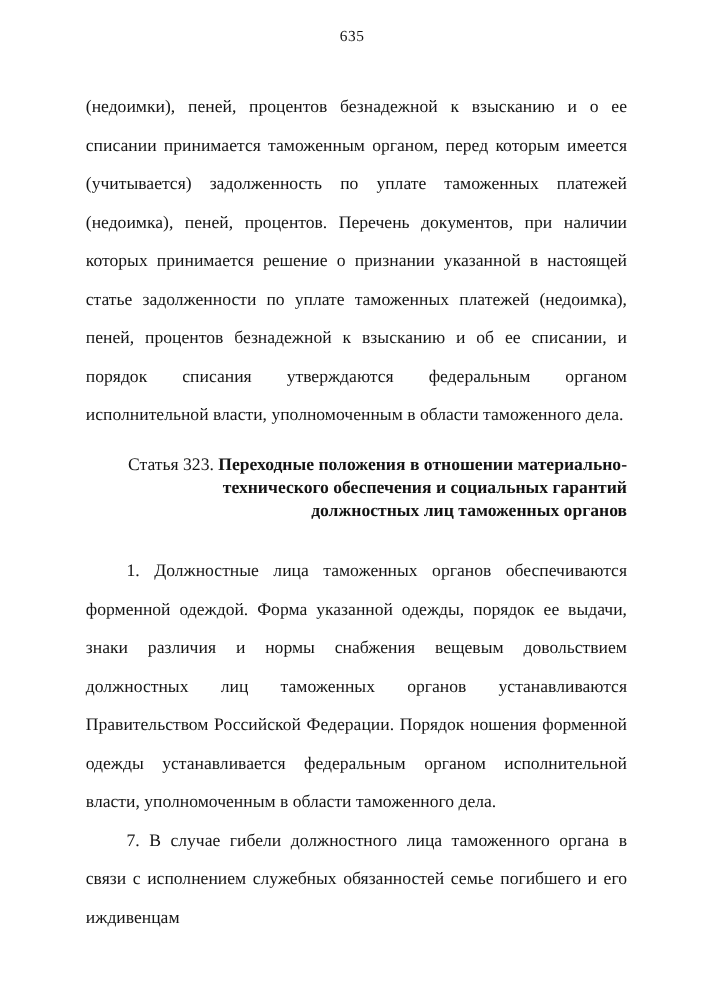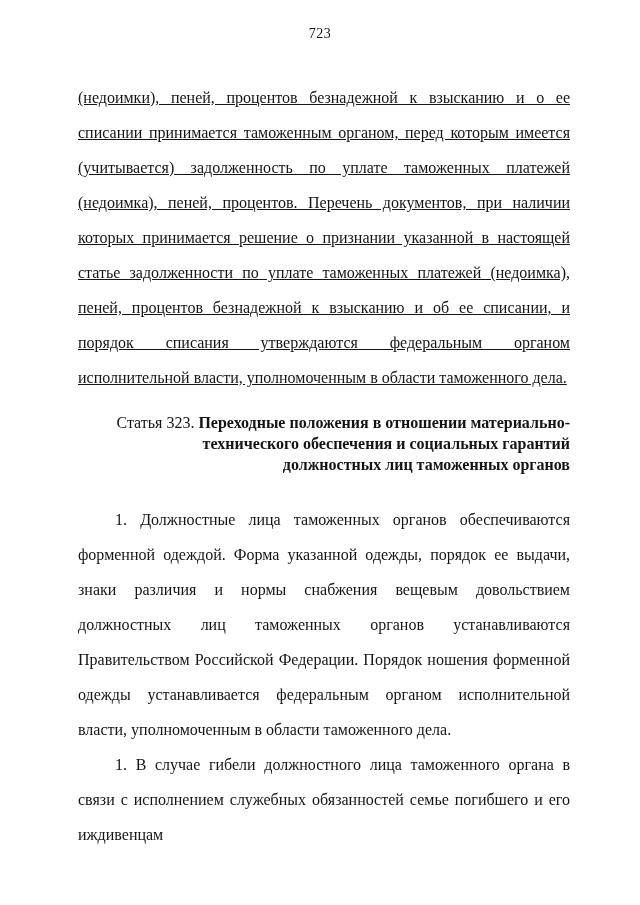--- a/index.html
+++ b/index.html
@@ -32,47 +32,46 @@
   }
   p.para {
     margin: 0;
     padding: 0;
   }
   p.para.indent {
     text-indent: 37px;
   }
   p.para.no-indent {
     text-indent: 0;
-    text-decoration: underline;
   }
   .heading {
     margin: 17px 0 27px 0;
     padding-left: 108px;
     text-indent: -71px;
     font-size: 16px;
     font-weight: normal;
     line-height: 21px;
     text-align: right;
   }
   .heading .bold {
     font-weight: bold;
   }
 </style>
 </head>
 <body>
 
 <div class="page">
 
-  <div class="page-number">723</div>
+  <div class="page-number">635</div>
 
   <div class="content">
 
     <p class="para no-indent">(недоимки), пеней, процентов безнадежной к взысканию и о ее списании принимается таможенным органом, перед которым имеется (учитывается) задолженность по уплате таможенных платежей (недоимка), пеней, процентов. Перечень документов, при наличии которых принимается решение о признании указанной в настоящей статье задолженности по уплате таможенных платежей (недоимка), пеней, процентов безнадежной к взысканию и об ее списании, и порядок списания утверждаются федеральным органом исполнительной власти, уполномоченным в области таможенного дела.</p>
 
     <h2 class="heading"><span>Статья 323.</span> <span class="bold">Переходные положения в отношении материально-технического обеспечения и социальных гарантий должностных лиц таможенных органов</span></h2>
 
     <p class="para indent">1. Должностные лица таможенных органов обеспечиваются форменной одеждой. Форма указанной одежды, порядок ее выдачи, знаки различия и нормы снабжения вещевым довольствием должностных лиц таможенных органов устанавливаются Правительством Российской Федерации. Порядок ношения форменной одежды устанавливается федеральным органом исполнительной власти, уполномоченным в области таможенного дела.</p>
 
-    <p class="para indent">1. В случае гибели должностного лица таможенного органа в связи с исполнением служебных обязанностей семье погибшего и его иждивенцам</p>
+    <p class="para indent">7. В случае гибели должностного лица таможенного органа в связи с исполнением служебных обязанностей семье погибшего и его иждивенцам</p>
 
   </div>
 
 </div>
 
 </body></html>

